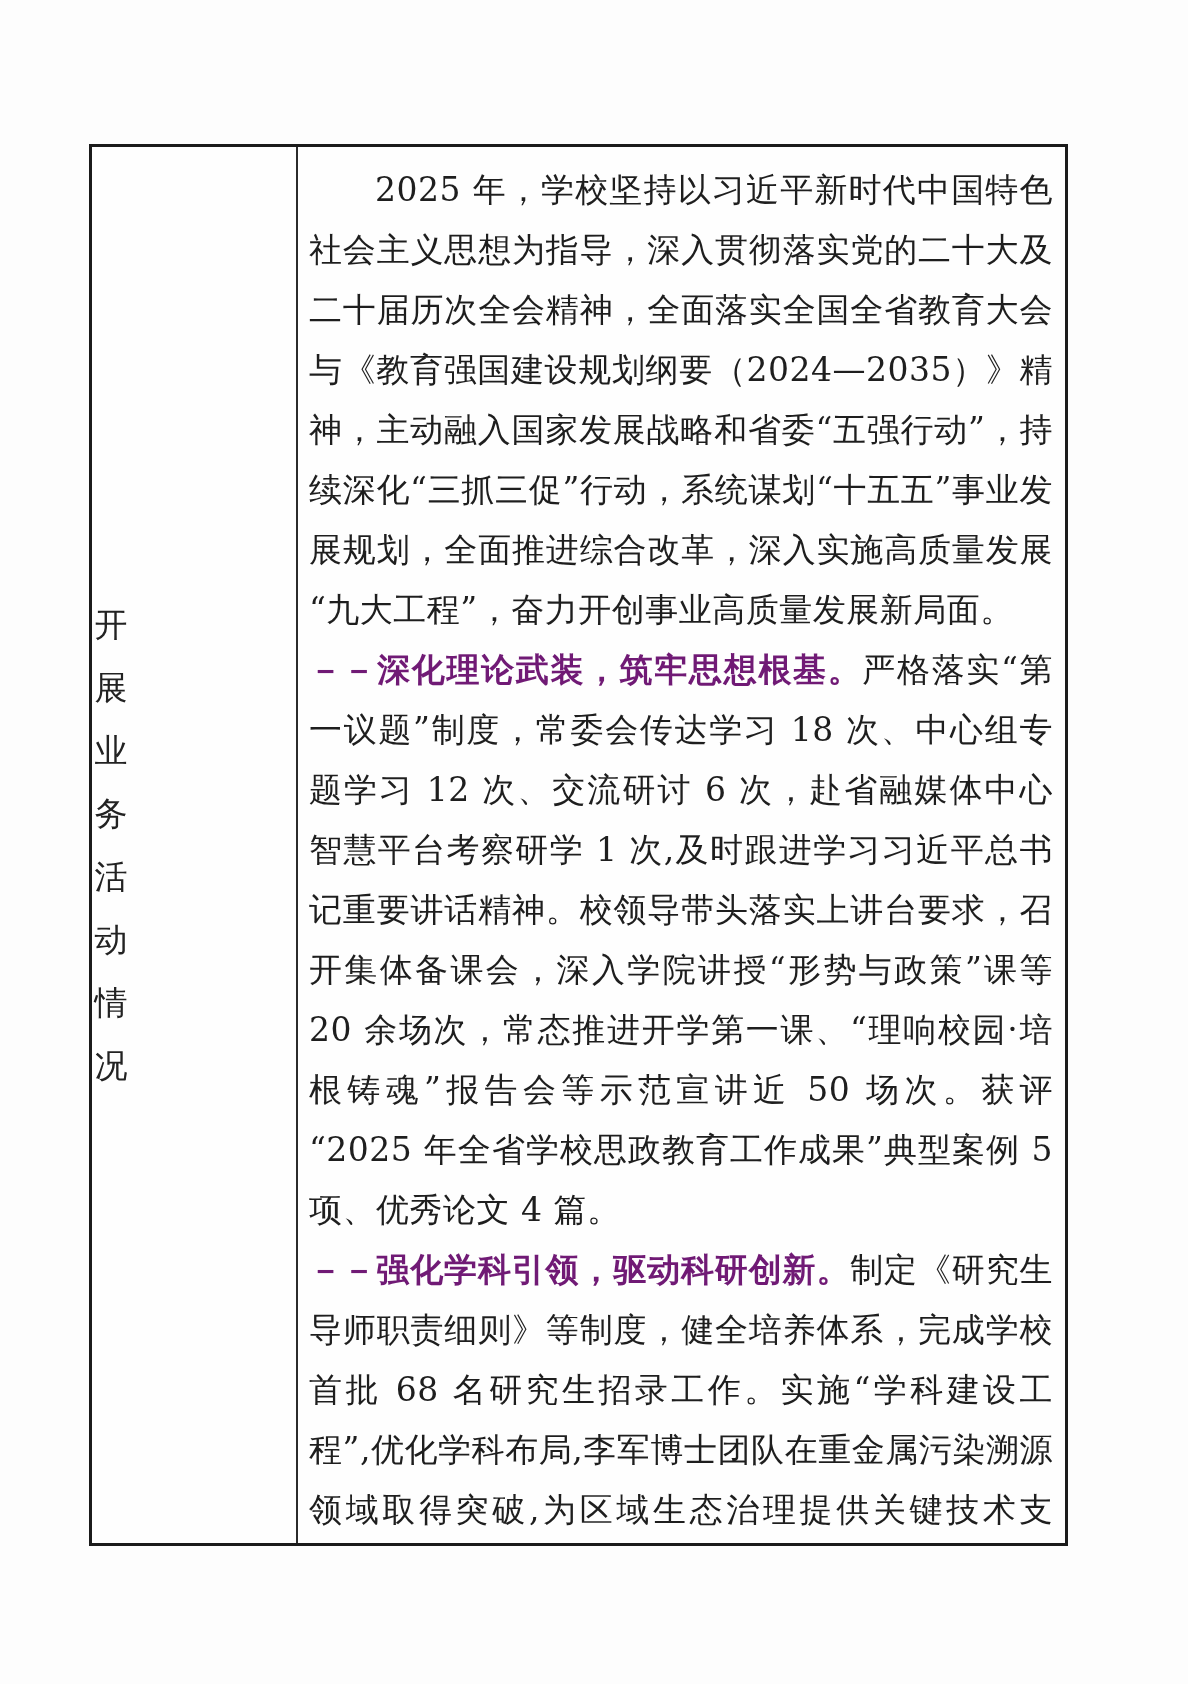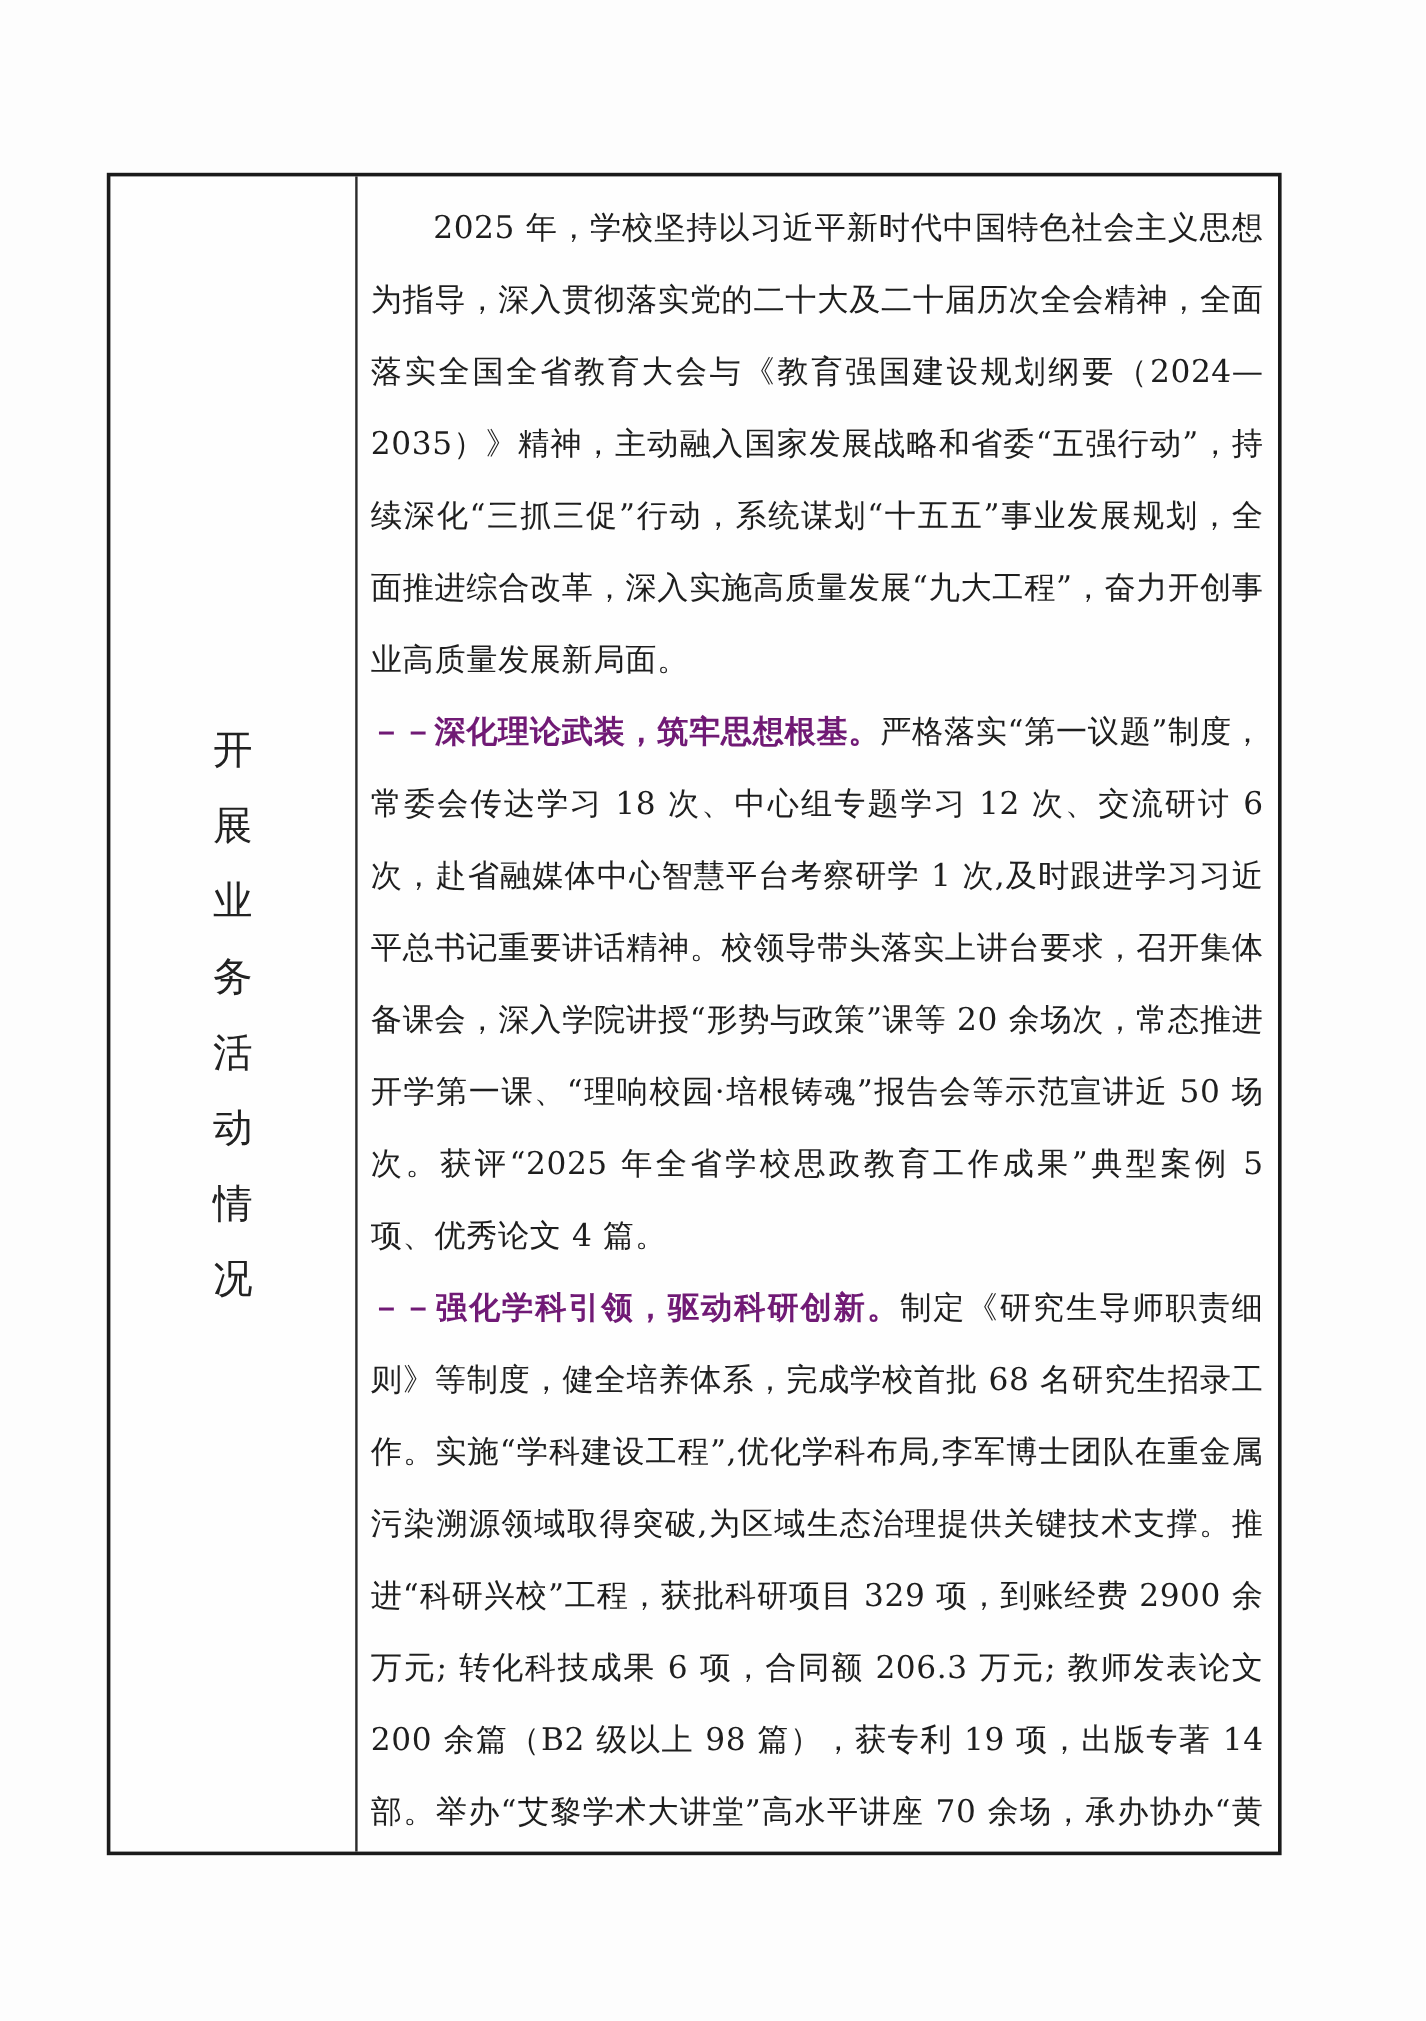--- a/index.html
+++ b/index.html
@@ -25,40 +25,39 @@
     border: 3px solid #1b1b1b;
     background: #fefefe;
     display: flex;
   }
   .label-cell {
     width: 206px;
     box-sizing: border-box;
     border-right: 2px solid #2b2b2b;
     display: flex;
     align-items: center;
-    justify-content: center;
   }
   .vertical-title {
     width: 38px;
     font-size: 33px;
     line-height: 63px;
     text-align: center;
     word-break: break-all;
     letter-spacing: 0;
     color: #222222;
   }
   .content-cell {
     flex: 1;
     box-sizing: border-box;
     padding: 13px 12px 0 11px;
     overflow: hidden;
   }
   .content-cell p {
     margin: 0;
-    font-size: 26px;
+    font-size: 33px;
     line-height: 60px;
     text-align: justify;
     text-justify: inter-ideograph;
     letter-spacing: 0.5px;
   }
   .para-indent {
     text-indent: 2em;
   }
   .para-lead {
     font-weight: bold;

